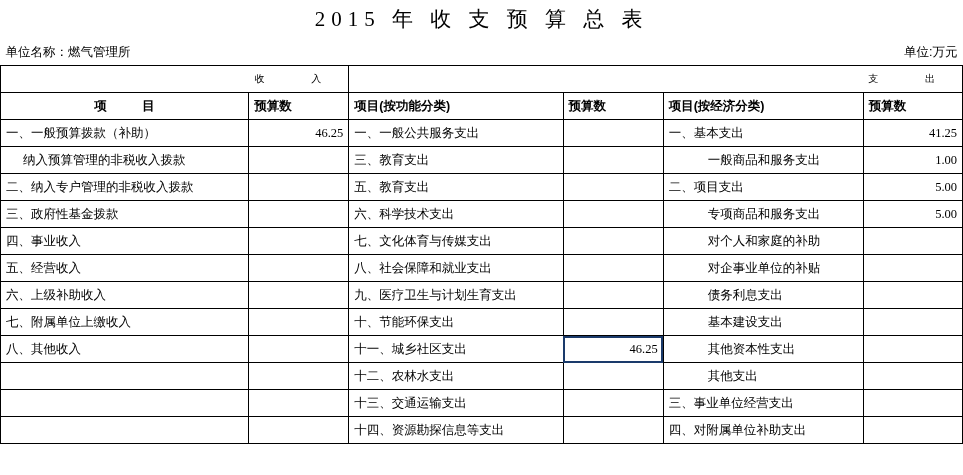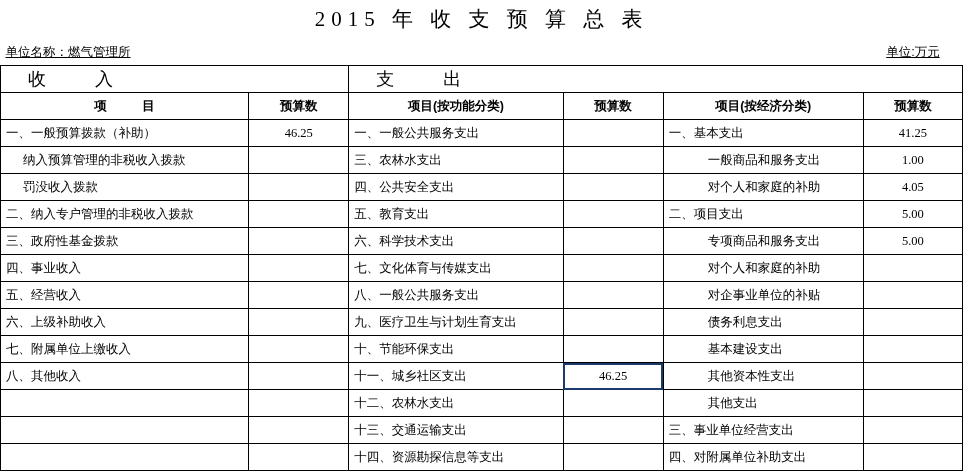--- a/index.html
+++ b/index.html
@@ -38,45 +38,44 @@
     border: 1px solid #000000;
     height: 26px;
     padding: 0 5px;
     vertical-align: middle;
     overflow: hidden;
     white-space: nowrap;
   }
   .noborder {
     border: none !important;
   }
-  .rt { text-align: center; }
+  .rt { text-align: right; }
   .lt { text-align: left; }
   .hdr-big {
-    text-align: left;
+    text-align: right;
     font-weight: normal;
     letter-spacing: 22px;
     text-indent: 22px;
-    font-size: 18px;
+    font-size: 10px;
   }
   .hdr-col {
-    text-align: center;
+    text-align: left;
     font-weight: bold;
   }
   .hdr-item {
     text-align: center;
     font-weight: bold;
     letter-spacing: 14px;
     text-indent: 14px;
     font-family: Liberation Mono, monospace;
   }
   .meta-row td {
     border: none;
     height: 22px;
     font-size: 12.5px;
-    text-decoration: underline;
   }
   .indent1 { padding-left: 22px !important; }
   .indent2 { padding-left: 44px !important; }
   .selected {
     outline: 2px solid #1a3a6b;
     outline-offset: -2px;
   }
   .num { font-family: Liberation Serif, serif; }
 </style>
 </head>
@@ -122,34 +121,26 @@
           <td class="lt">一、一般预算拨款（补助）</td>
           <td class="rt num">46.25</td>
           <td class="lt">一、一般公共服务支出</td>
           <td class="rt num"></td>
           <td class="lt">一、基本支出</td>
           <td class="rt num">41.25</td>
         </tr>
         <tr>
           <td class="lt indent1">纳入预算管理的非税收入拨款</td>
           <td class="rt num"></td>
-          <td class="lt">三、农林水支出</td>
+          <td class="lt">三、教育支出</td>
           <td class="rt num"></td>
           <td class="lt indent2">一般商品和服务支出</td>
           <td class="rt num">1.00</td>
         </tr>
         <tr>
-          <td class="lt indent1">罚没收入拨款</td>
-          <td class="rt num"></td>
-          <td class="lt">四、公共安全支出</td>
-          <td class="rt num"></td>
-          <td class="lt indent2">对个人和家庭的补助</td>
-          <td class="rt num">4.05</td>
-        </tr>
-        <tr>
           <td class="lt">二、纳入专户管理的非税收入拨款</td>
           <td class="rt num"></td>
           <td class="lt">五、教育支出</td>
           <td class="rt num"></td>
           <td class="lt">二、项目支出</td>
           <td class="rt num">5.00</td>
         </tr>
         <tr>
           <td class="lt">三、政府性基金拨款</td>
           <td class="rt num"></td>
@@ -162,21 +153,21 @@
           <td class="lt">四、事业收入</td>
           <td class="rt num"></td>
           <td class="lt">七、文化体育与传媒支出</td>
           <td class="rt num"></td>
           <td class="lt indent2">对个人和家庭的补助</td>
           <td class="rt num"></td>
         </tr>
         <tr>
           <td class="lt">五、经营收入</td>
           <td class="rt num"></td>
-          <td class="lt">八、一般公共服务支出</td>
+          <td class="lt">八、社会保障和就业支出</td>
           <td class="rt num"></td>
           <td class="lt indent2">对企事业单位的补贴</td>
           <td class="rt num"></td>
         </tr>
         <tr>
           <td class="lt">六、上级补助收入</td>
           <td class="rt num"></td>
           <td class="lt">九、医疗卫生与计划生育支出</td>
           <td class="rt num"></td>
           <td class="lt indent2">债务利息支出</td>

